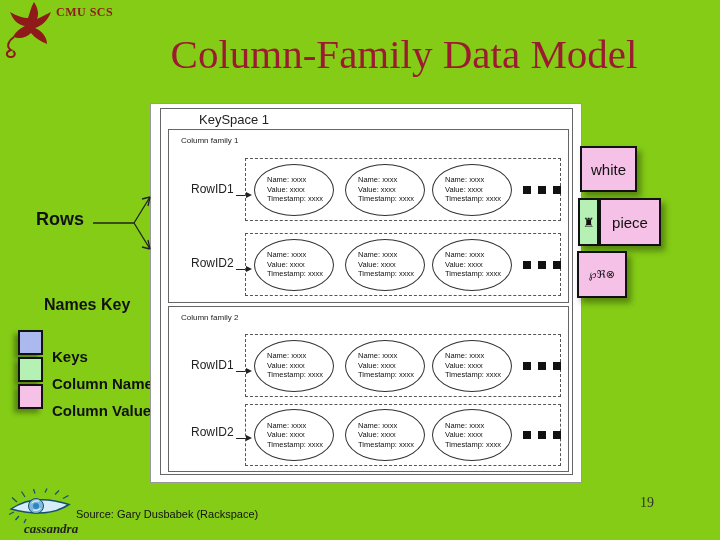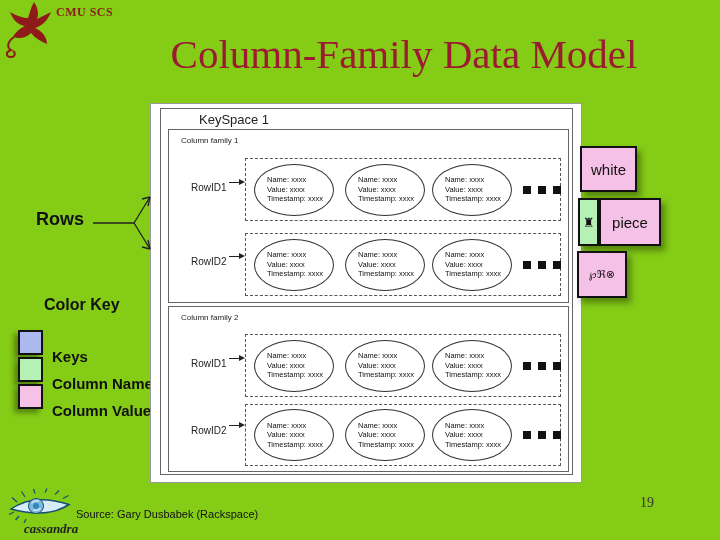--- a/index.html
+++ b/index.html
@@ -33,21 +33,21 @@
   .dash{position:absolute;left:76px;width:314px;border:1px dashed #555;}
   .dash.a{top:28px;height:61px;} .dash.b{top:103px;height:61px;}
   .dash.c{top:27px;height:61px;} .dash.d{top:97px;height:60px;}
   .ellipse{position:absolute;top:50%;transform:translateY(-50%);width:80px;height:52px;
            border:1px solid #333;border-radius:50%;background:#fff;box-sizing:border-box;
            display:flex;flex-direction:column;justify-content:center;padding-left:12px;}
   .e1{left:8px;} .e2{left:99px;} .e3{left:186px;}
   .ellipse span{font-size:7.5px;line-height:9.5px;color:#111;white-space:nowrap;}
   .dots{position:absolute;left:277px;top:50%;transform:translateY(-50%);display:flex;gap:7px;}
   .dots i{width:8px;height:8px;background:#111;display:block;}
-  .rowlabel{position:absolute;display:flex;align-items:flex-start;font-size:10px;color:#222;white-space:nowrap;}
+  .rowlabel{position:absolute;display:flex;align-items:flex-end;font-size:12px;color:#222;white-space:nowrap;}
   .arrow{width:11px;height:1px;background:#222;margin-left:2px;position:relative;display:inline-block;}
   .arrow::after{content:"";position:absolute;right:-5px;top:-3px;border-left:6px solid #222;
                 border-top:3.5px solid transparent;border-bottom:3.5px solid transparent;}
 
   
   .obox{position:absolute;z-index:3;border:2px solid #111;display:flex;align-items:center;
         justify-content:center;box-shadow:4px 5px 6px rgba(0,0,0,.35);font-size:15px;color:#111;}
   .pink{background:#f6c1e7;} .green{background:#b5f1b5;}
   .obox.white-box{left:580px;top:146px;width:53px;height:42px;}
   .obox.rook-box{left:578px;top:198px;width:17px;height:44px;font-size:13px;font-family:"DejaVu Sans",sans-serif;}
@@ -78,21 +78,21 @@
   <svg class="rows-connector" width="66" height="78" viewBox="0 0 66 78">
     <g stroke="#222" stroke-width="1.3" fill="none">
       <path d="M3,40 H44"></path>
       <path d="M44,40 L60,14"></path>
       <path d="M44,40 L60,66"></path>
       <path d="M60,14 L52,16 M60,14 L58,23"></path>
       <path d="M60,66 L52,64 M60,66 L58,57"></path>
     </g>
   </svg>
 
-  <div class="colorkey-title">Color Key</div>
+  <div class="colorkey-title">Names Key</div>
   <div class="ksq" style="top:330px;background:#abb9ef"></div>
   <div class="klabel" style="top:332px">Keys</div>
   <div class="ksq" style="top:357px;background:#b5f1b5"></div>
   <div class="klabel" style="top:359px">Column Names</div>
   <div class="ksq" style="top:384px;background:#f6c1e7"></div>
   <div class="klabel" style="top:386px">Column Values</div>
 
   <div class="diagram">
     <div class="keyspace">
       <div class="ks-label">KeySpace 1</div>

